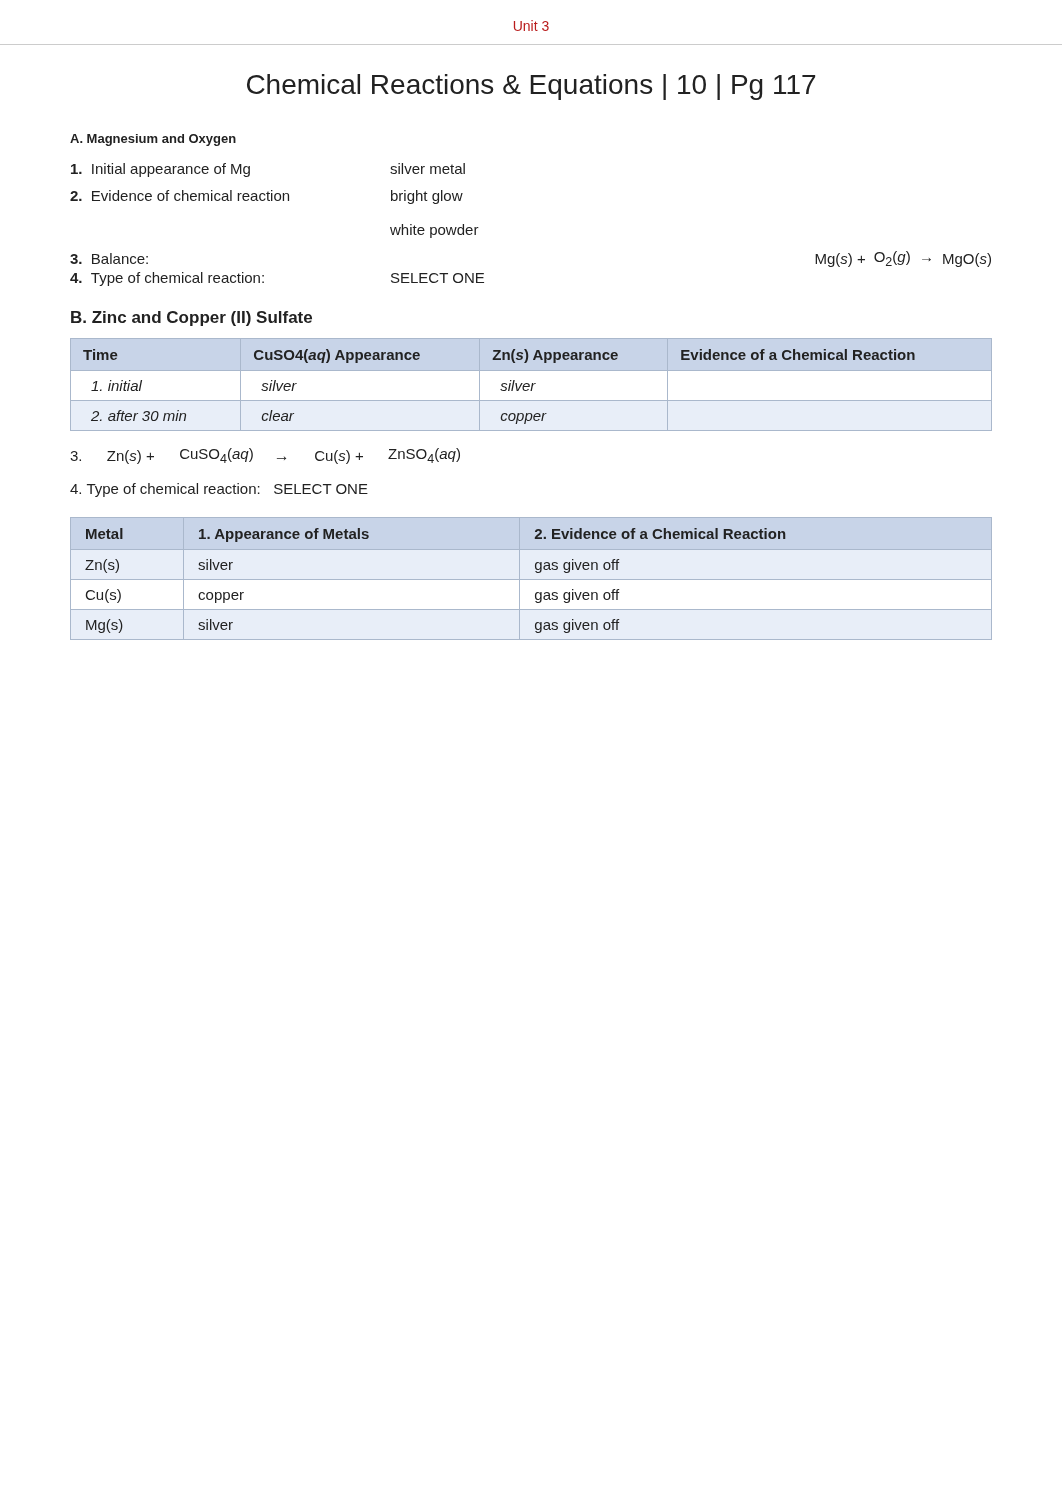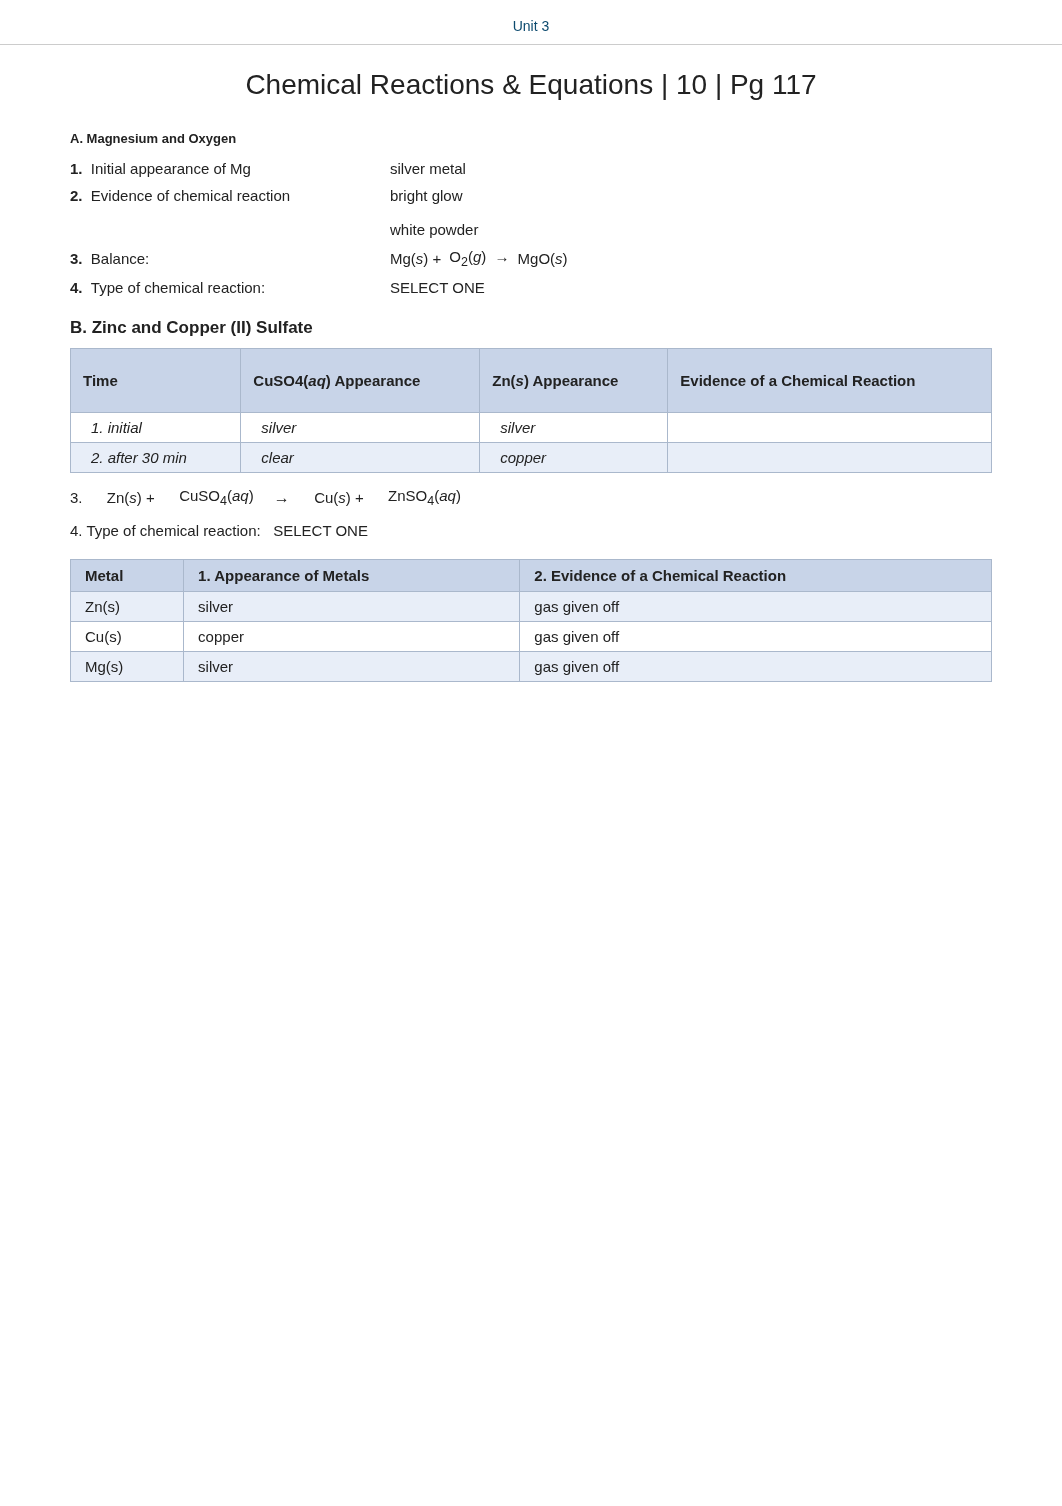--- a/index.html
+++ b/index.html
@@ -7,21 +7,21 @@
       background: #fff;
       font-family: Arial, Helvetica, sans-serif;
       font-size: 15px;
       color: #222;
       width: 1062px;
       min-height: 1506px;
       padding: 0;
     }
     .unit-header {
       text-align: center;
-      color: #0c4a6e;
+      color: #b91c1c;
       font-size: 14px;
       padding: 18px 0 10px 0;
       border-bottom: 1px solid #ccc;
       margin-bottom: 24px;
     }
     .page-title {
       text-align: center;
       font-size: 28px;
       font-weight: normal;
       margin-bottom: 30px;
@@ -55,21 +55,21 @@
     .bold-number {
       font-weight: bold;
     }
     .evidence-multiline .row-value {
       display: flex;
       flex-direction: column;
     }
     .balance-row {
       display: flex;
       align-items: center;
-      margin-bottom: 10px;
+      justify-content: space-between;
     }
     .balance-label {
       min-width: 320px;
       font-size: 15px;
     }
     .balance-equation {
       display: flex;
       align-items: center;
       gap: 8px;
       font-size: 15px;
@@ -89,21 +89,21 @@
     
     .table-b {
       width: 100%;
       border-collapse: collapse;
       margin-bottom: 14px;
       font-size: 15px;
     }
     .table-b th {
       background: #c8d4e8;
       font-weight: bold;
-      padding: 23px 12px;
+      padding: 7px 12px;
       text-align: left;
       border: 1px solid #aab8cc;
     }
     .table-b td {
       padding: 6px 20px;
       border: 1px solid #aab8cc;
       vertical-align: top;
       font-style: italic;
     }
     .table-b tr:nth-child(even) td {

